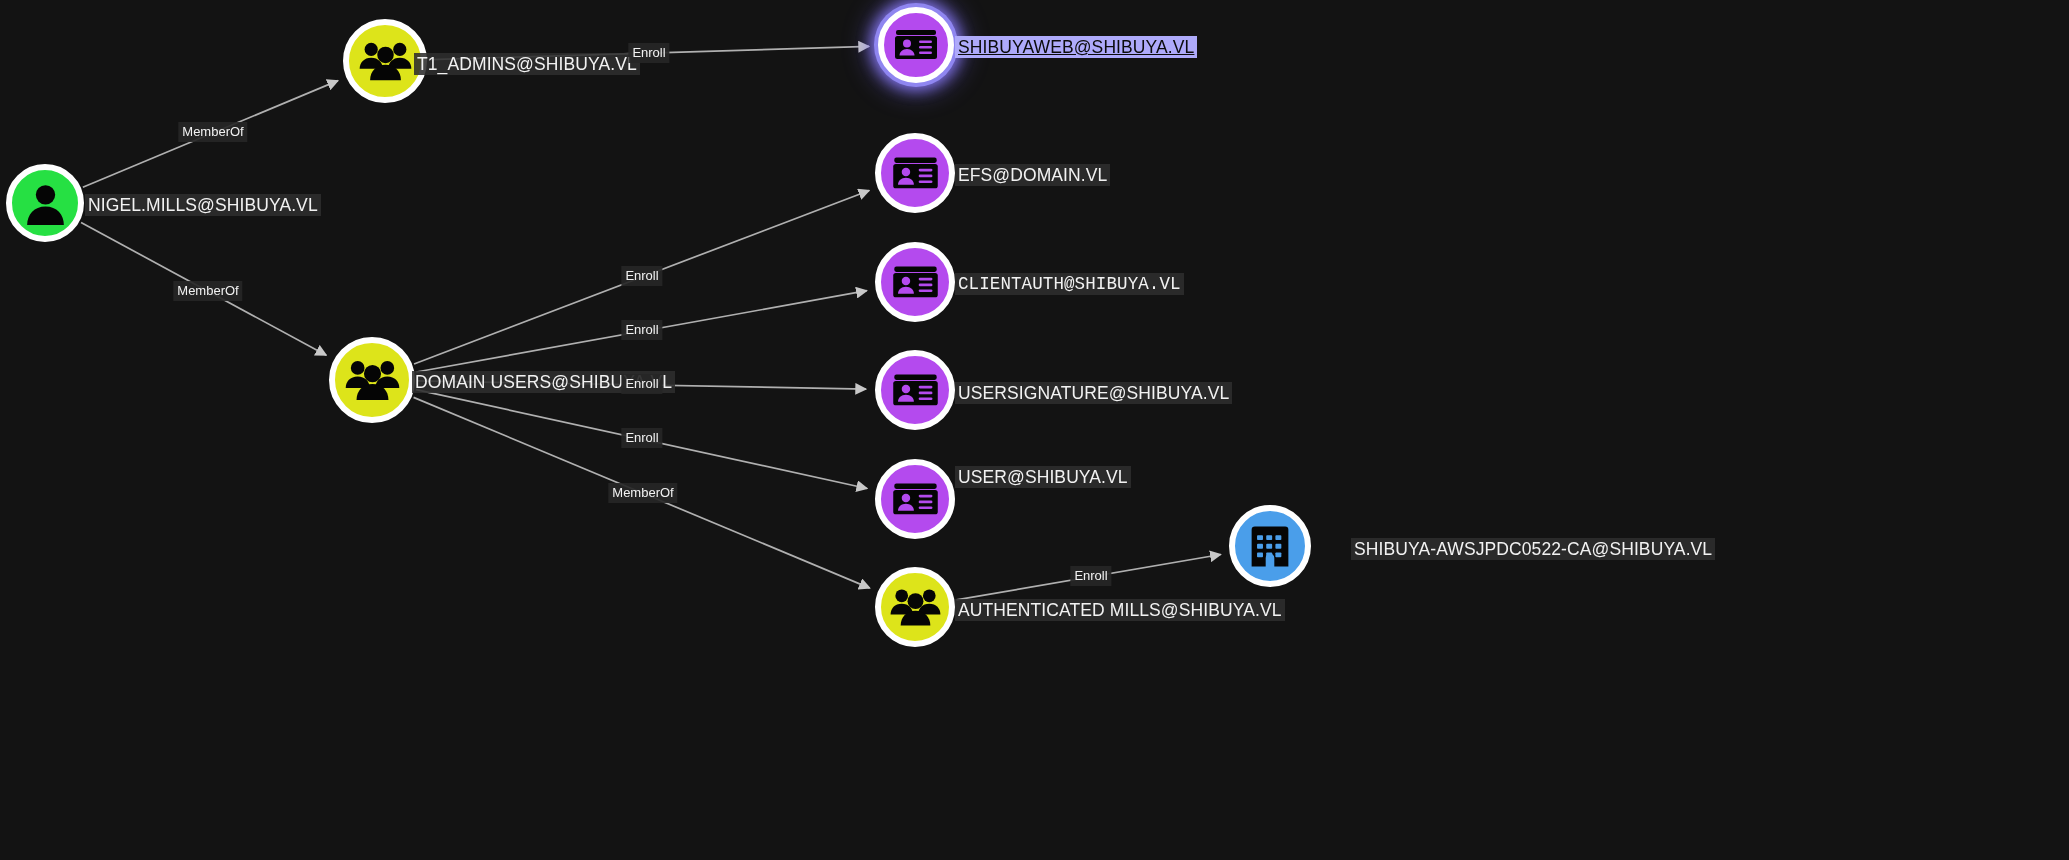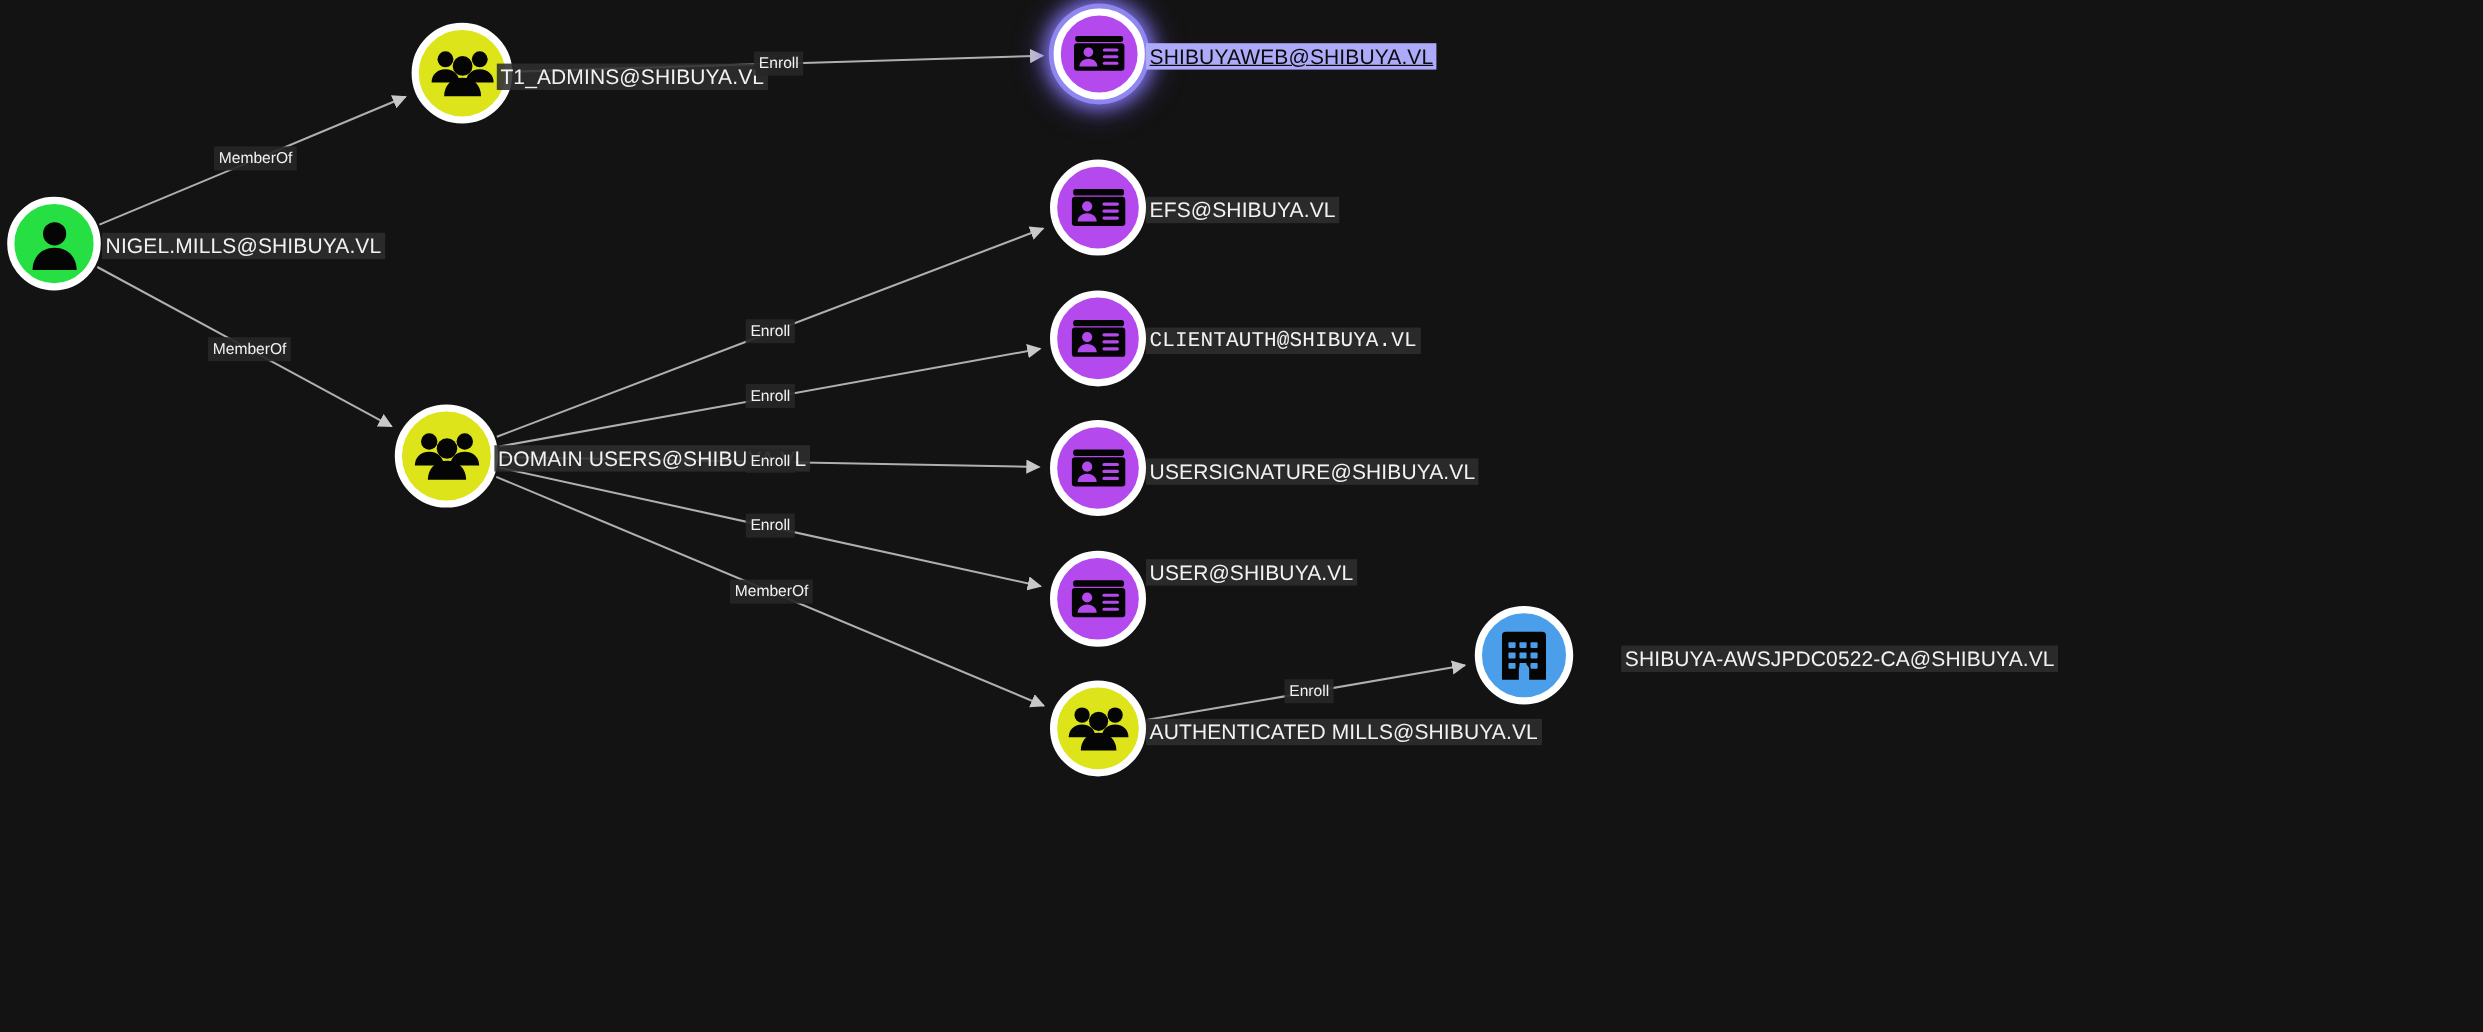--- a/index.html
+++ b/index.html
@@ -233,21 +233,21 @@
             <rect x="43" y="62" width="11" height="9" fill="var(--card)" rx="1.5"></rect>
             <rect x="60" y="62" width="11" height="9" fill="var(--card)" rx="1.5"></rect>
           </svg>
         </span>
       </div>
     </div>
   <div id="label-layer">
       <div class="node-label" style="left: 85px; top: 194px;">NIGEL.MILLS@SHIBUYA.VL</div>
       <div class="node-label" style="left: 414px; top: 53px;">T1_ADMINS@SHIBUYA.VL</div>
       <div class="node-label highlighted" style="left: 955px; top: 36px;">SHIBUYAWEB@SHIBUYA.VL</div>
-      <div class="node-label" style="left: 955px; top: 164px;">EFS@SHIBUYA.VL</div>
+      <div class="node-label" style="left: 955px; top: 164px;">EFS@DOMAIN.VL</div>
       <div class="node-label" style="left: 955px; top: 273px; font-family: Liberation Mono, monospace;">CLIENTAUTH@SHIBUYA.VL</div>
       <div class="node-label" style="left: 955px; top: 382px;">USERSIGNATURE@SHIBUYA.VL</div>
       <div class="node-label" style="left: 955px; top: 466px;">USER@SHIBUYA.VL</div>
       <div class="node-label" style="left: 412px; top: 371px;">DOMAIN USERS@SHIBUYA.VL</div>
       <div class="node-label" style="left: 955px; top: 599px;">AUTHENTICATED MILLS@SHIBUYA.VL</div>
       <div class="node-label" style="left: 1311px; top: 538px; margin-left: 40px;">SHIBUYA-AWSJPDC0522-CA@SHIBUYA.VL</div>
     </div>
   <div id="edge-label-layer">
       <div class="edge-label" style="left: 213px; top: 132px;">MemberOf</div>
       <div class="edge-label" style="left: 208px; top: 291px;">MemberOf</div>

